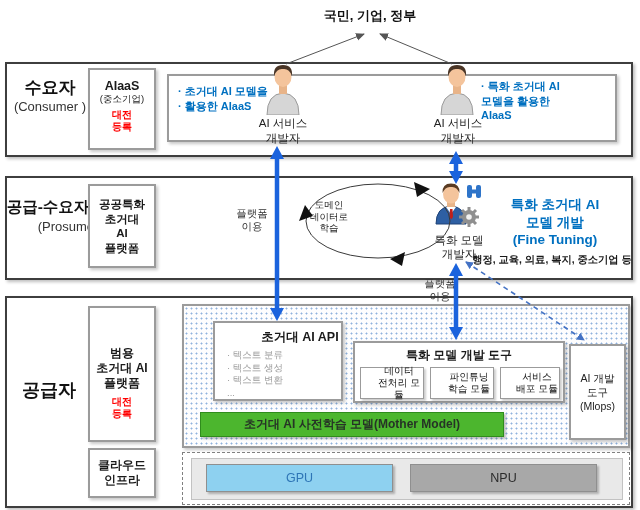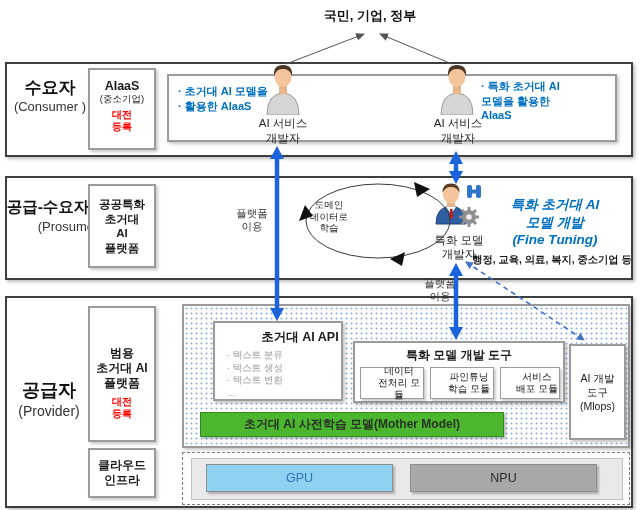--- a/index.html
+++ b/index.html
@@ -132,32 +132,31 @@
         <line x1="33" y1="28" x2="47" y2="42"></line>
         <line x1="47" y1="28" x2="33" y2="42"></line>
       </g>
       <circle cx="40" cy="35" r="7" fill="#8f8f8f"></circle>
       <circle cx="40" cy="35" r="2.8" fill="#f2f2f2"></circle>
     </g>
   </svg>
   <div class="abs ctr ml" style="left:426px;top:233px;width:66px;font-size:11.5px;line-height:14px;color:#222;">특화 모델
 개발자</div>
 
-  <div class="abs ctr ml blue-text" style="left:490px;top:196px;width:130px;font-size:13.5px;line-height:17.5px;font-style:italic;">특화 초거대 AI
+  <div class="abs ctr ml blue-text" style="left:490px;top:196px;width:130px;font-size:13.5px;line-height:17.5px;">특화 초거대 AI
 모델 개발
 (Fine Tuning)</div>
 
   <div class="abs ctr" style="left:472px;top:253px;width:160px;font-size:10.3px;font-weight:600;color:#1a1a1a;">행정, 교육, 의료, 복지, 중소기업 등</div>
 
   <div class="abs ctr ml" style="left:418px;top:277px;width:44px;font-size:10.5px;line-height:13px;color:#333;z-index:35;">플랫폼
 이용</div>
 
   <div class="band" style="top:296px;height:212px;"></div>
   <div class="abs ctr band-name" style="left:10px;top:378px;width:78px;font-size:18px;">공급자</div>
-  <div class="abs ctr band-name-en" style="left:6px;top:403px;width:86px;font-size:14px;">(Provider)</div>
 
   <div class="box" style="left:88px;top:306px;width:68px;height:136px;">
     <div class="ctr ml" style="margin-top:38px;font-weight:bold;font-size:12px;line-height:15px;">범용
 초거대 AI
 플랫폼</div>
     <div class="ctr ml red-badge" style="margin-top:5px;font-size:10px;line-height:12px;">대전
 등록</div>
   </div>
 
   <div class="box" style="left:88px;top:448px;width:68px;height:50px;display:flex;align-items:center;justify-content:center;">

